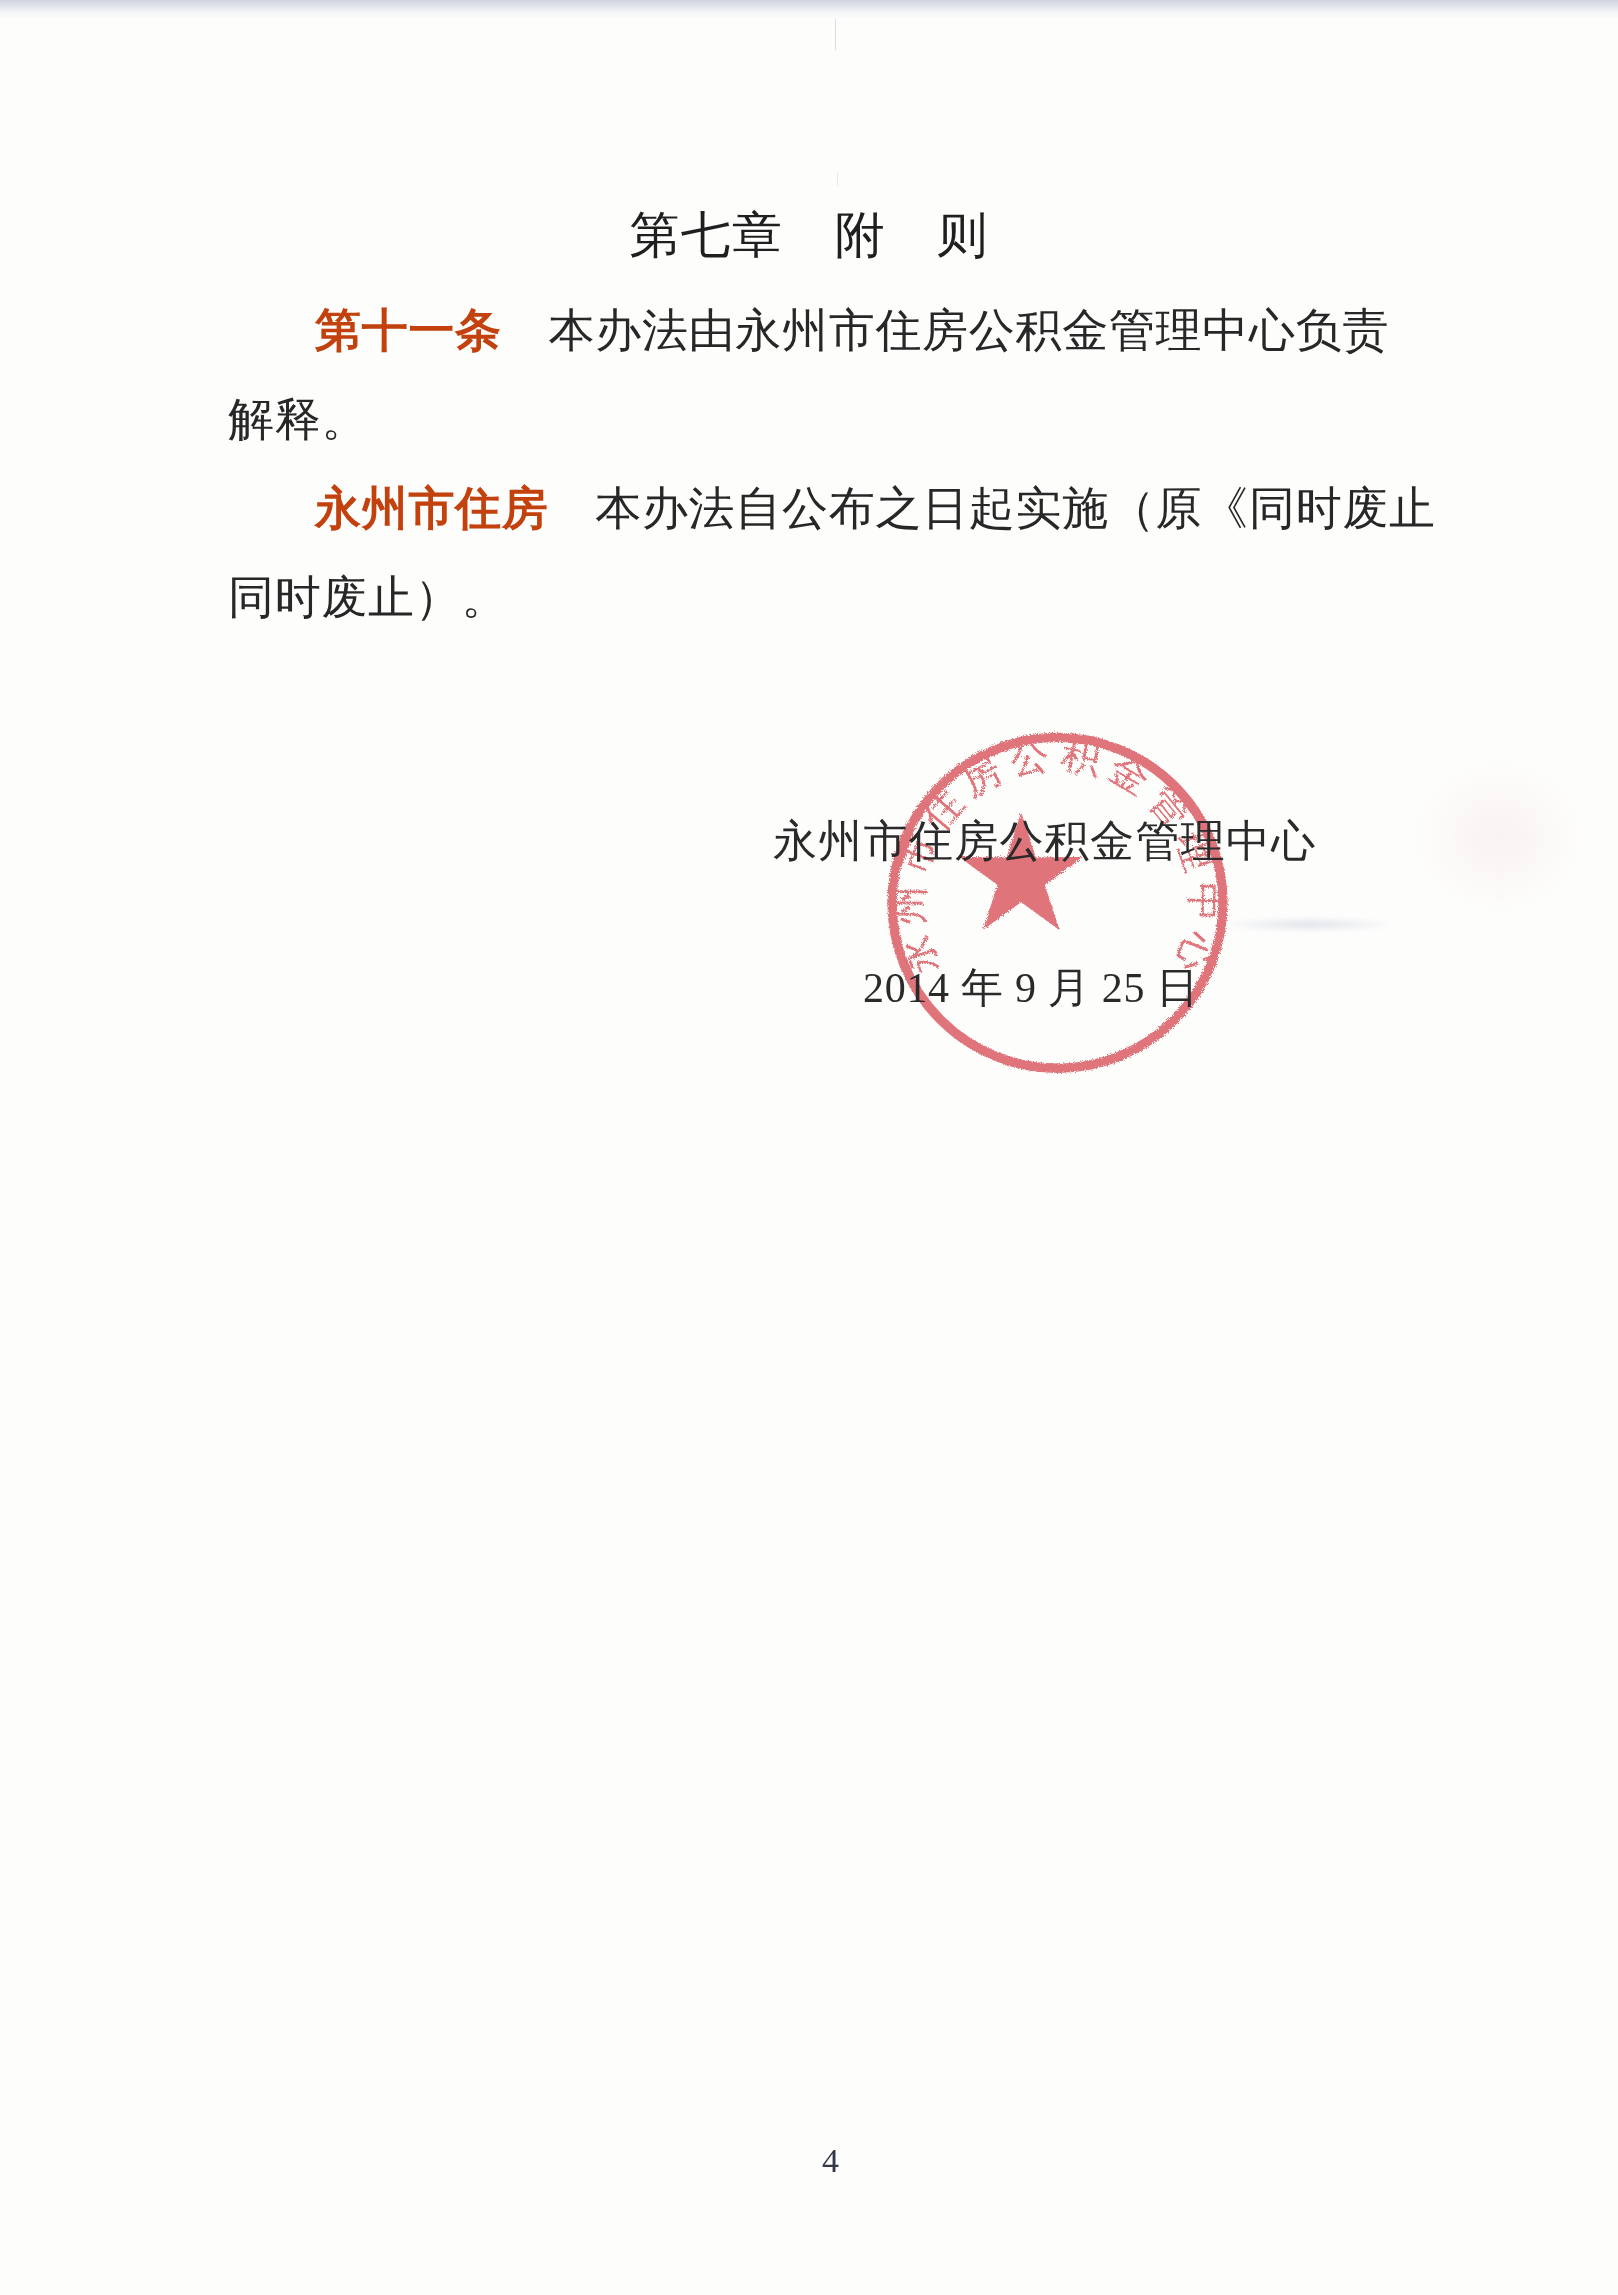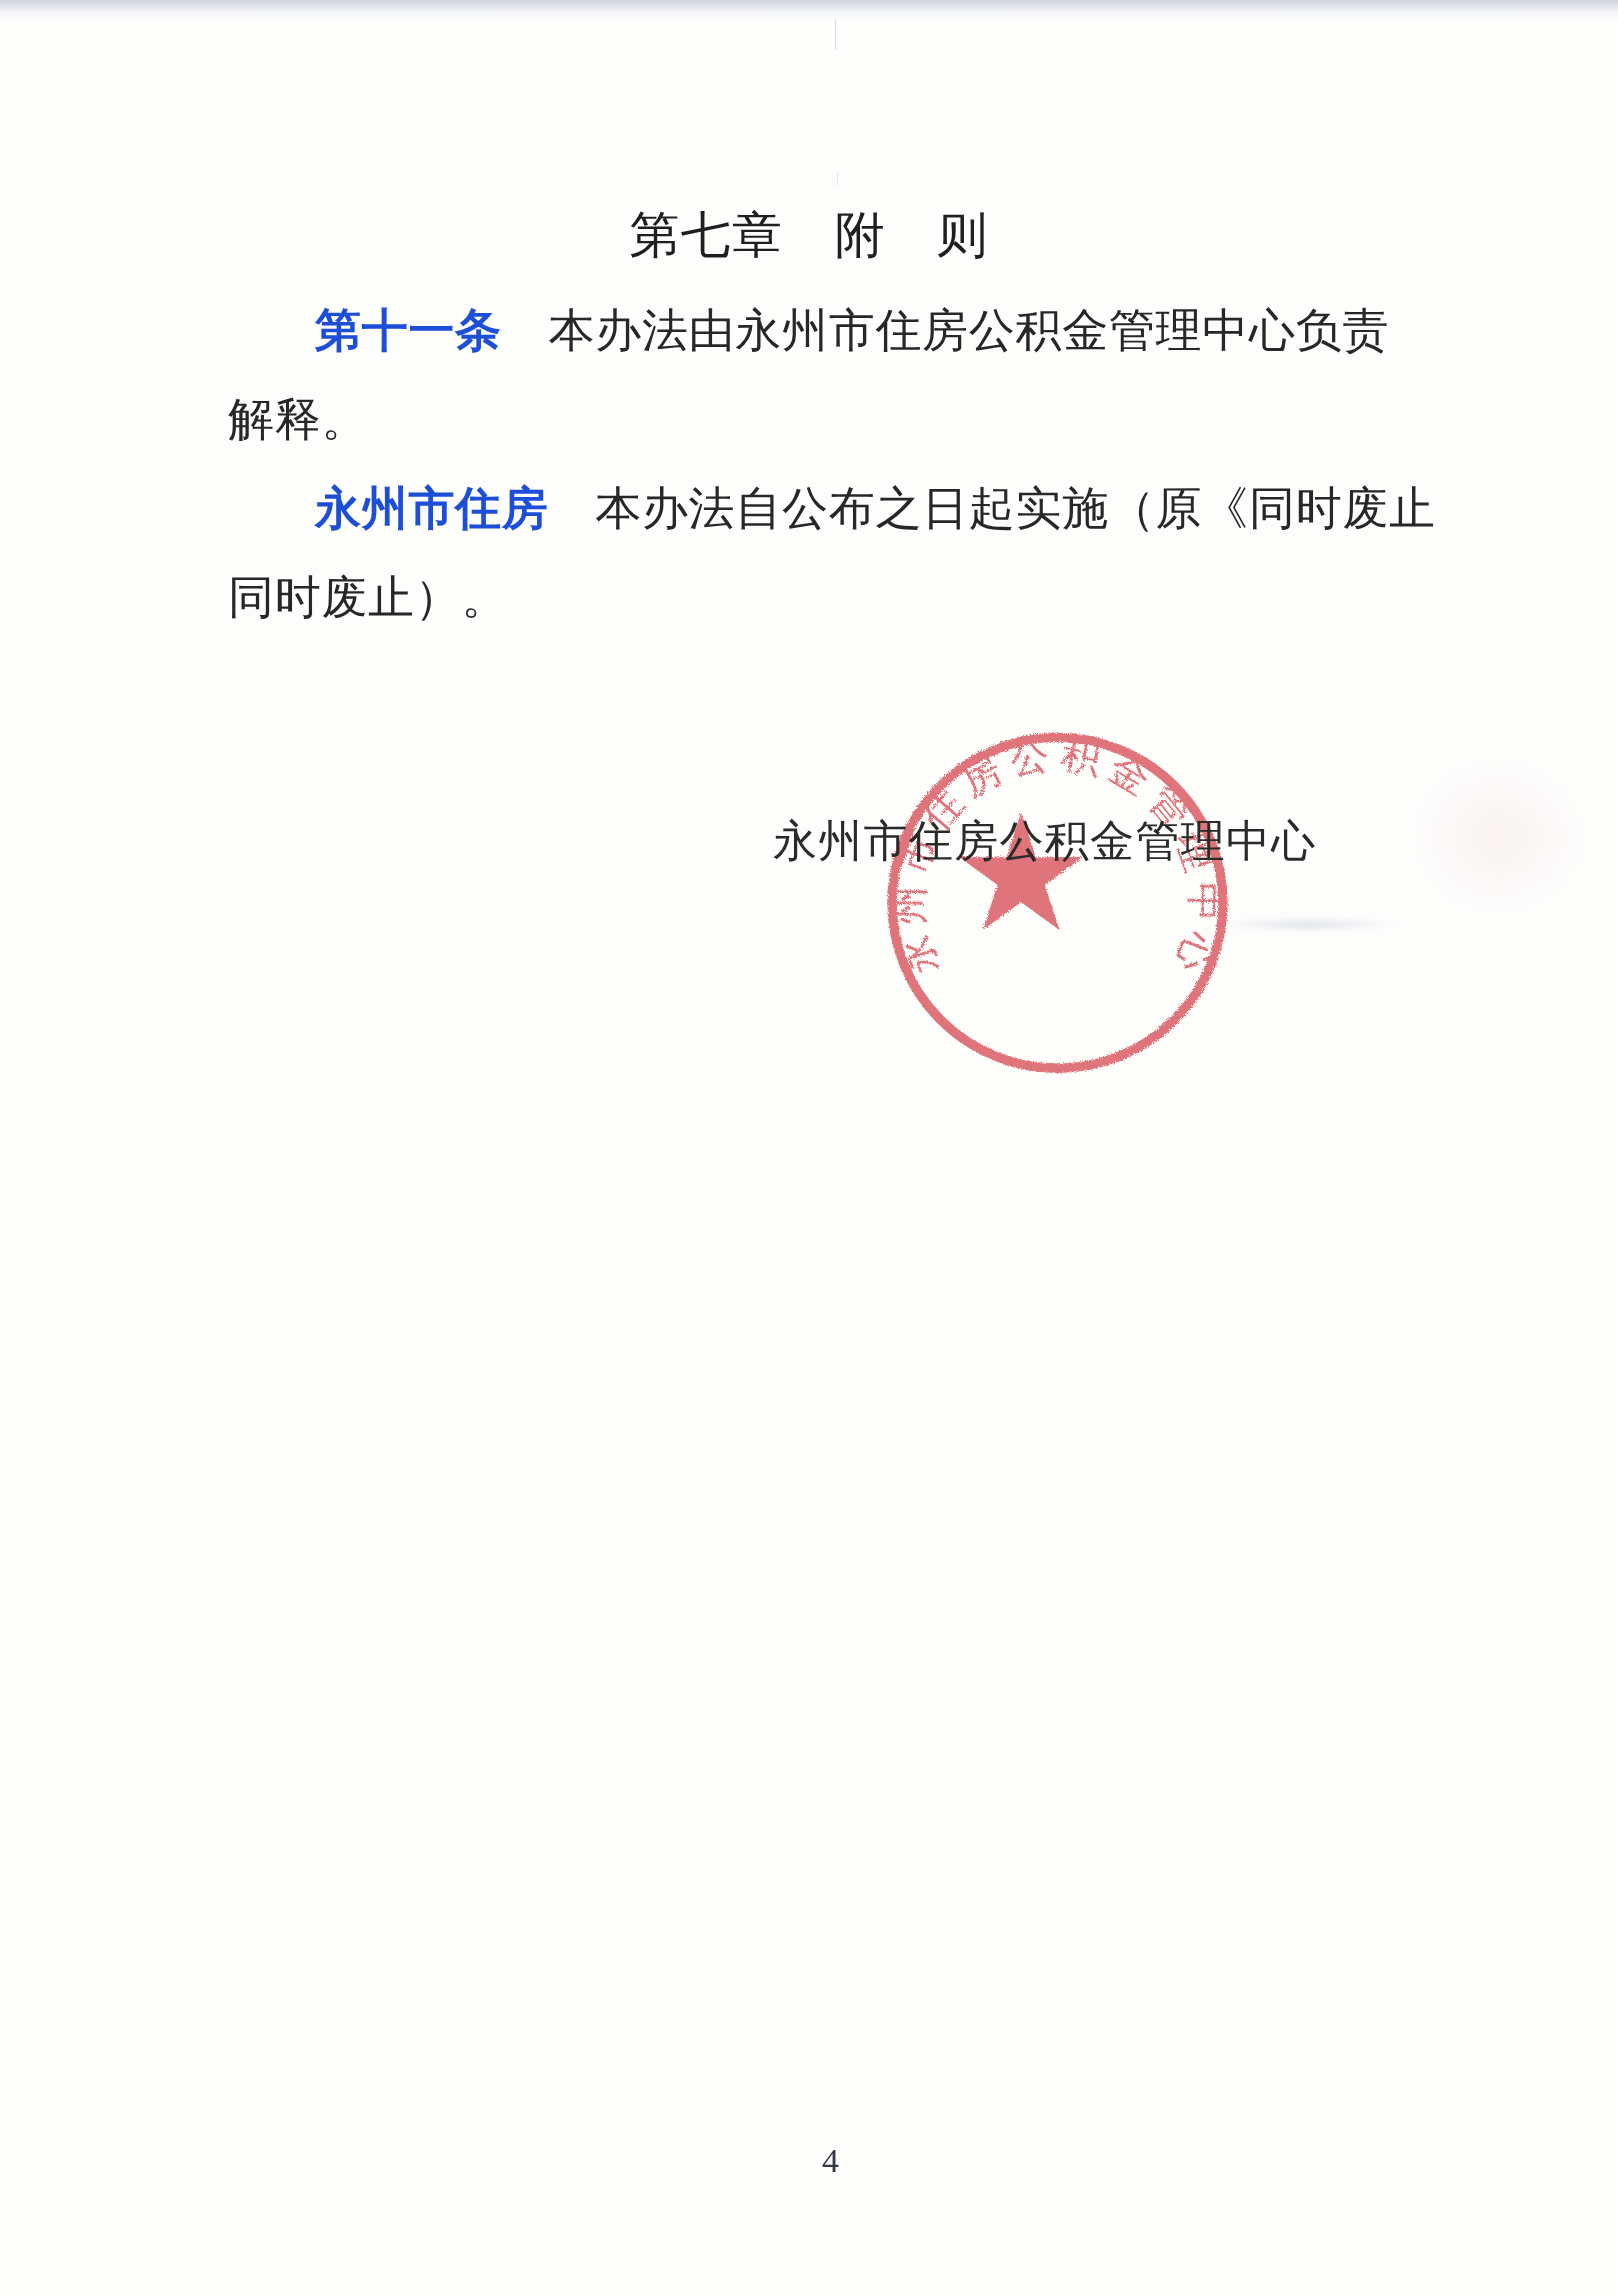--- a/index.html
+++ b/index.html
@@ -78,21 +78,21 @@
   .body-line {
     height: 89px;
     line-height: 89px;
     white-space: nowrap;
     letter-spacing: 0.7px;
   }
   .body-line.indent { padding-left: 87px; }
   .term {
     font-family: "Liberation Sans", "DejaVu Sans", sans-serif;
     font-weight: 700;
-    color: #1d4ed8;
+    color: #c2410c;
   }
 
   .signature-org {
     position: absolute;
     left: 773px; top: 815px;
     font-size: 44px;
     line-height: 54px;
     letter-spacing: 1.3px;
     white-space: nowrap;
     color: #2a2a2a;
@@ -141,20 +141,21 @@
   <div class="doc-title">第七章　附　则</div>
 
   <div class="body-block">
     <div class="body-line indent"><span class="term">第十一条</span><span>　本办法由永州市住房公积金管理中心负责</span></div>
     <div class="body-line"><span>解释。</span></div>
     <div class="body-line indent"><span class="term">永州市住房</span><span>　本办法自公布之日起实施（原《同时废止</span></div>
     <div class="body-line"><span>同时废止）。</span></div>
   </div>
 
   <div class="signature-org">永州市住房公积金管理中心</div>
+  <div class="signature-date">2014 年 9 月 25 日</div>
 
   <svg class="stamp" viewBox="0 0 522 522">
     <defs>
       <filter id="stamp-rough" x="-10%" y="-10%" width="120%" height="120%">
         <feTurbulence type="fractalNoise" baseFrequency="0.55" numOctaves="2" result="noise"></feTurbulence>
         <feDisplacementMap in="SourceGraphic" in2="noise" scale="7"></feDisplacementMap>
       </filter>
       <path id="seal-arc" d="M 86.8 360 A 200 200 0 1 1 433.2 360" fill="none"></path>
     </defs>
     <g filter="url(#stamp-rough)" opacity="0.82">

